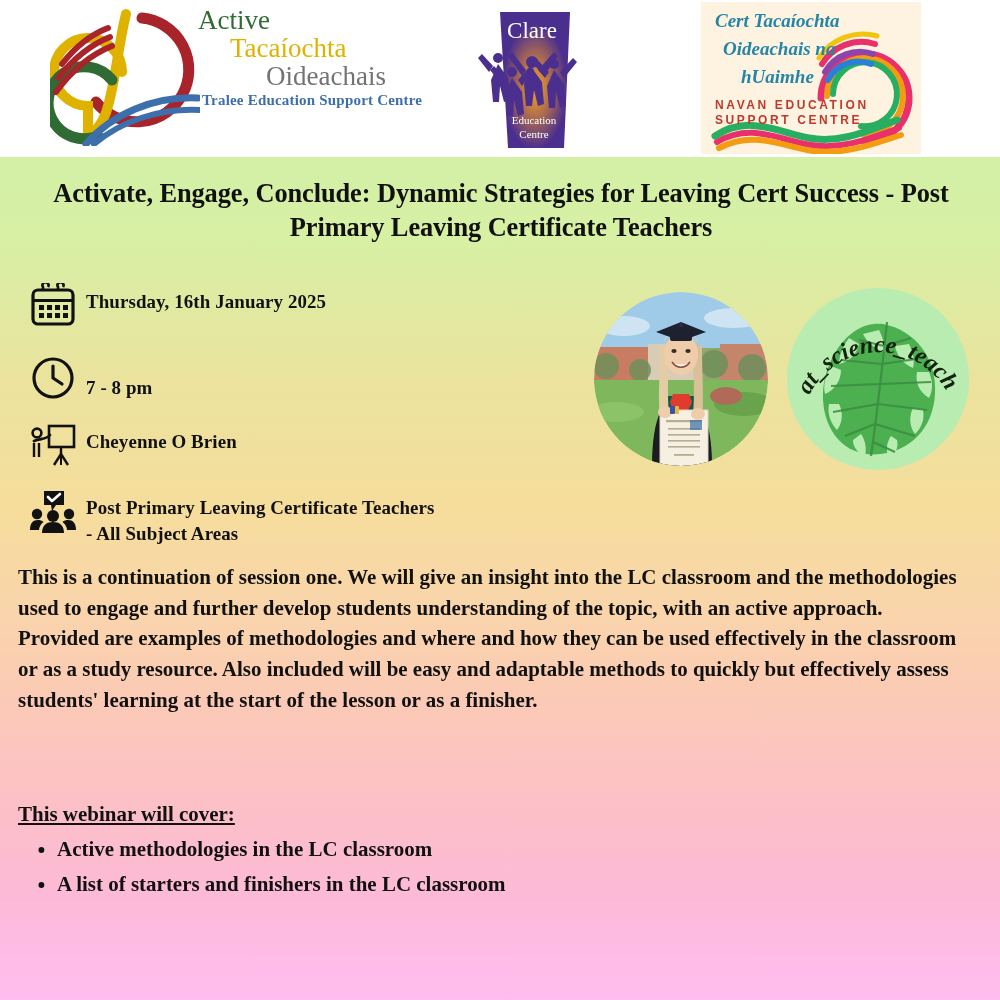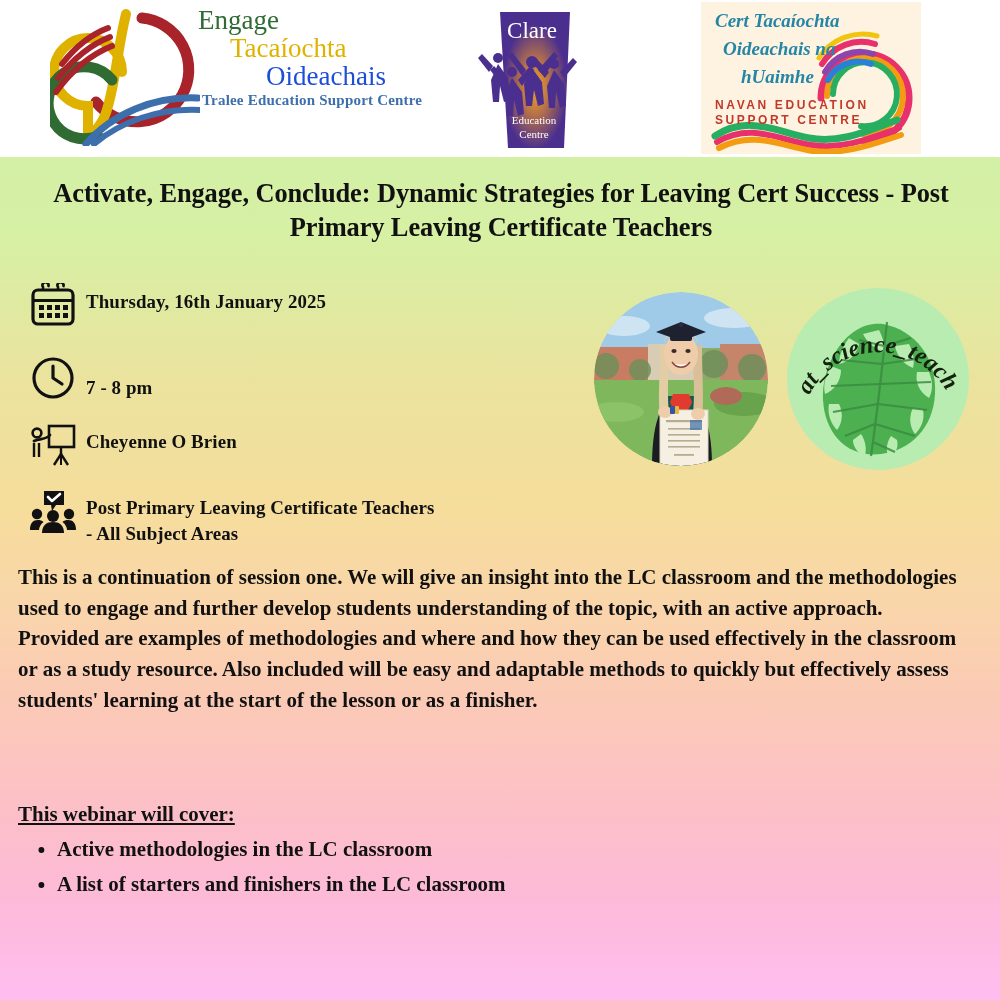--- a/index.html
+++ b/index.html
@@ -15,21 +15,21 @@
     position:absolute;left:0;top:0;width:1000px;height:157px;
     background:#ffffff;
   }
   
   .tralee{position:absolute;left:40px;top:4px;width:400px;height:152px;}
   .tralee-swirl{position:absolute;left:10px;top:2px;width:150px;height:140px;}
   .tralee-text{position:absolute;left:148px;top:2px;width:250px;text-align:left;
     font-family:"Liberation Serif",serif;line-height:1.04;}
   .tl1{font-size:27px;color:#2f6b33;padding-left:10px;}
   .tl2{font-size:27px;color:#e0b200;padding-left:42px;}
-  .tl3{font-size:27px;color:#1d4ed8;padding-left:78px;}
+  .tl3{font-size:27px;color:#737373;padding-left:78px;}
   .tl4{font-size:27px;color:#a8232a;padding-left:120px;}
   .tl5{font-size:15px;color:#3e6fad;font-weight:bold;padding-left:14px;margin-top:3px;letter-spacing:.2px;}
 
   
   .clare{position:absolute;left:478px;top:6px;width:108px;height:146px;}
   .clare-txt{position:absolute;color:#fff;font-family:"Liberation Serif",serif;text-align:center;width:100%;}
   .clare-name{top:12px;font-size:23px;left:6px;}
 
   
   .navan{position:absolute;left:701px;top:2px;width:220px;height:152px;background:#fdf3e0;}
@@ -128,21 +128,21 @@
         <path d="M76 8 C68 40 66 72 58 100 C54 116 46 126 36 132" fill="none" stroke="#e0b200" stroke-width="10" stroke-linecap="round"></path>
         <path d="M72 66 A34 34 0 1 0 38 100 L38 128" fill="none" stroke="#e0b200" stroke-width="10" stroke-linecap="round"></path>
         <path d="M62 74 A36 36 0 1 0 48 130" fill="none" stroke="#2f6b33" stroke-width="11" stroke-linecap="round"></path>
         <path d="M12 58 C26 40 42 28 58 22" fill="none" stroke="#a8232a" stroke-width="6" stroke-linecap="round"></path>
         <path d="M8 72 C24 52 42 38 60 31" fill="none" stroke="#a8232a" stroke-width="6" stroke-linecap="round"></path>
         <path d="M6 86 C22 64 42 48 62 40" fill="none" stroke="#a8232a" stroke-width="6" stroke-linecap="round"></path>
         <path d="M36 138 C62 108 104 90 148 92" fill="none" stroke="#3e6fad" stroke-width="7" stroke-linecap="round"></path>
         <path d="M44 138 C70 116 108 102 150 104" fill="none" stroke="#3e6fad" stroke-width="6" stroke-linecap="round"></path>
       </svg>
       <div class="tralee-text">
-        <div class="tl1">Engage</div>
+        <div class="tl1">Active</div>
         <div class="tl2">Tacaíochta</div>
         <div class="tl3">Oideachais</div>
         <div class="tl5">Tralee Education Support Centre</div>
       </div>
     </div>
 
     <div class="clare">
       <svg viewBox="0 0 108 146" width="108" height="146">
         <defs>
           <radialGradient id="clareGlow" cx="50%" cy="55%" r="46%">

